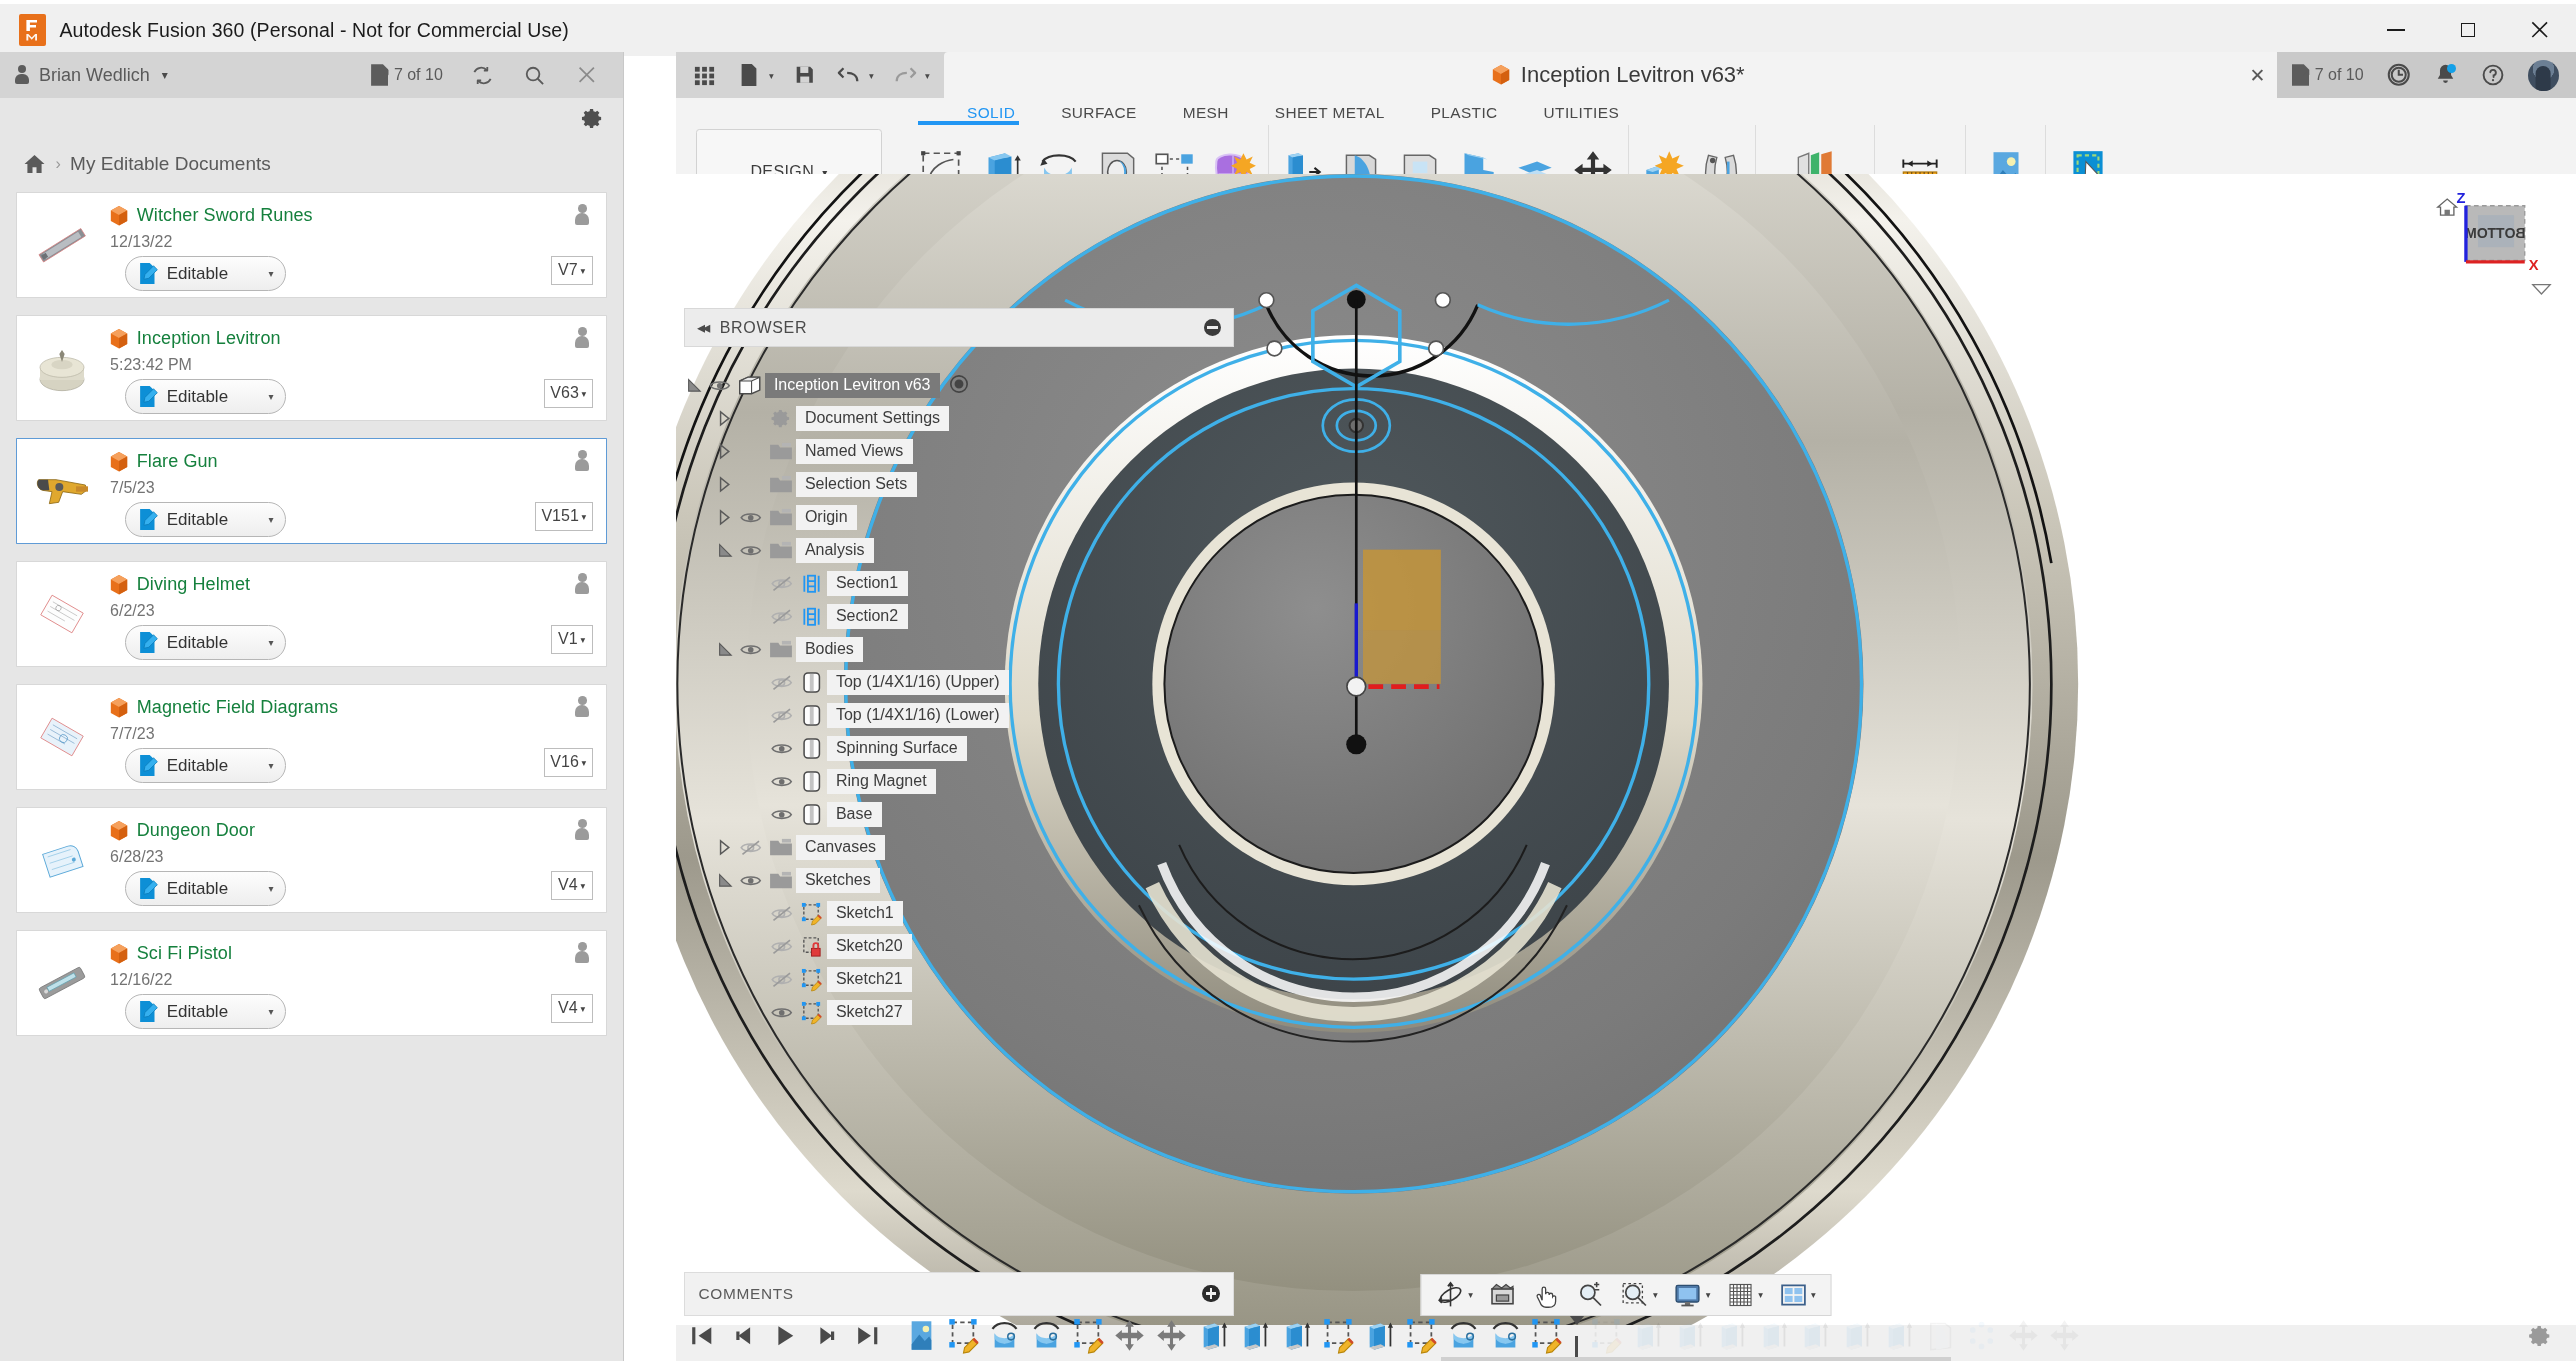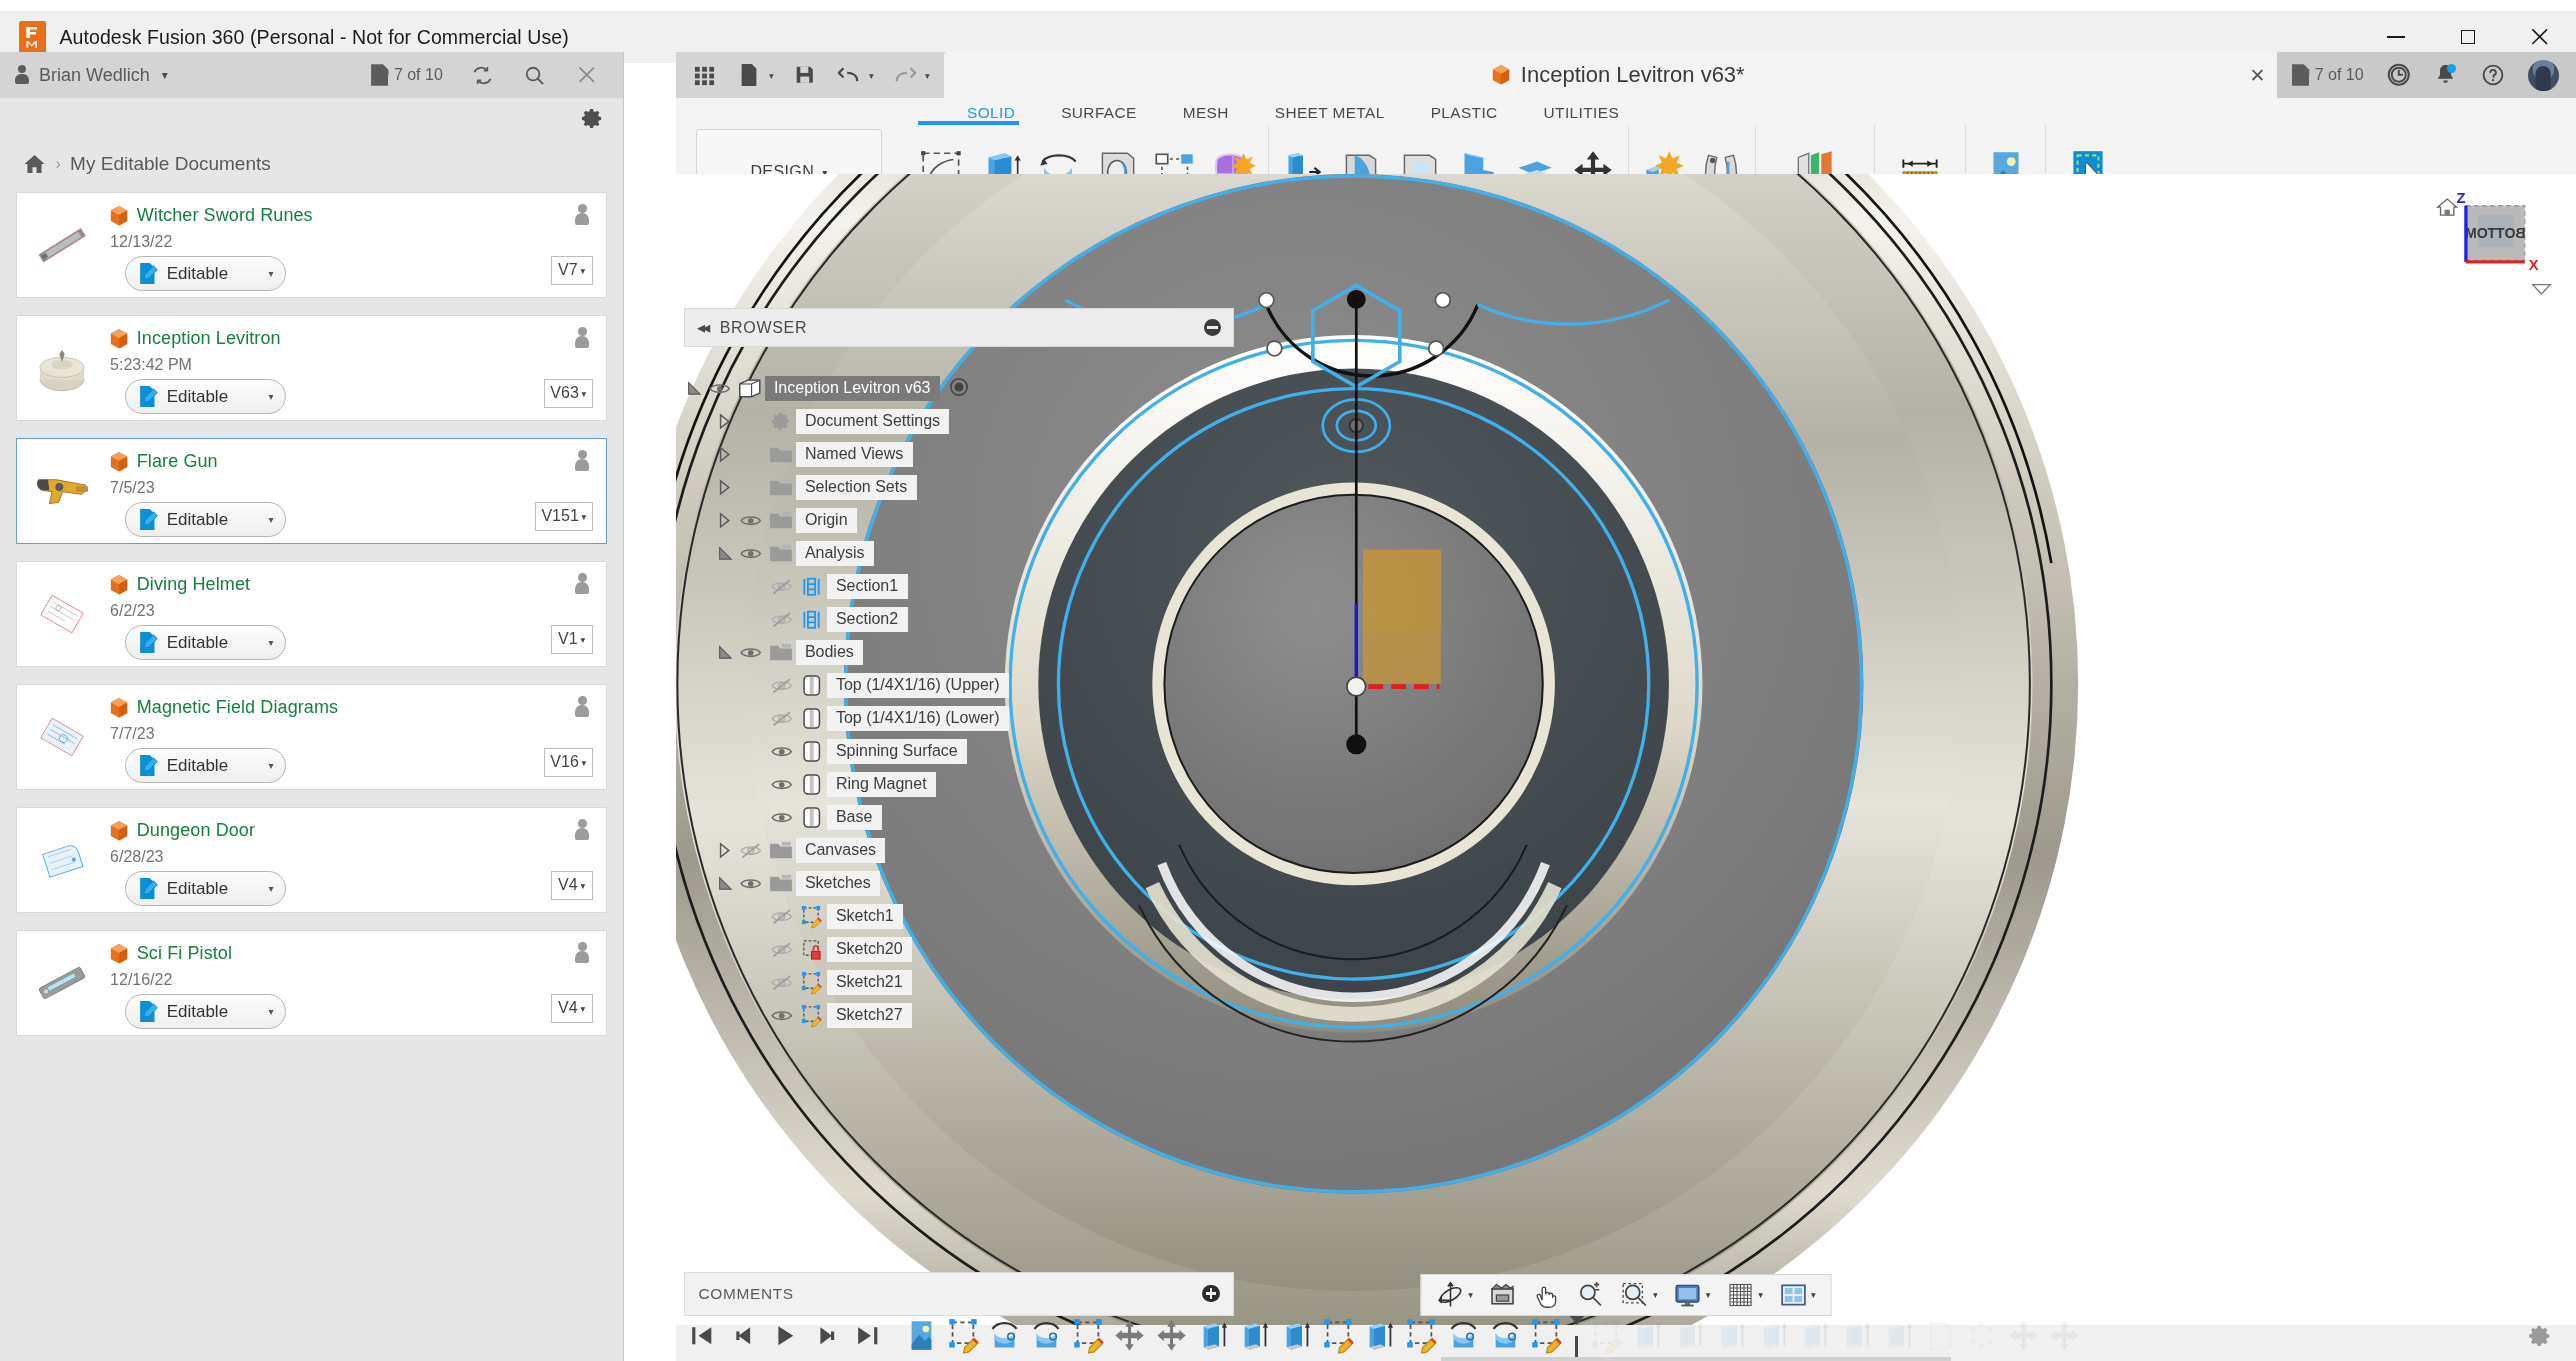--- a/index.html
+++ b/index.html
@@ -6,21 +6,21 @@
   html,body { width:2576px; height:1362px; overflow:hidden; }
   body {
     font-family:"Liberation Sans", sans-serif;
     background:#ffffff;
     -webkit-font-smoothing:antialiased;
   }
   .app { position:relative; width:2576px; height:1362px; }
 
   
   .titlebar {
-    position:absolute; left:0; top:11px; width:2576px; height:52px;
+    position:absolute; left:0; top:4px; width:2576px; height:52px;
     background:#f0f0f0;
     display:flex; align-items:center;
   }
   .titlebar-left { display:flex; align-items:center; padding-left:19px; gap:13.4px; }
   .fusion-logo {
     width:27px; height:32px; background:#e8701a; border-radius:2px;
     display:flex; flex-direction:column; align-items:center; justify-content:center;
     position:relative;
   }
   .fusion-logo::before {
@@ -205,21 +205,21 @@
     z-index:20;
   }
   .browser-hdr {
     height:39px; background:#ececec; border:0.7px solid #d8d8d8;
     display:flex; align-items:center; padding:0 12px; gap:12px;
   }
   .bh-collapse { font-size:16px; color:#4a4a4a; letter-spacing:-2.7px;}
   .bh-title { font-size:16px; color:#4a4a4a; letter-spacing:0.7px; }
   .bh-min { margin-left:auto; width:17.4px; height:17.4px; border-radius:50%; background:#3b3b3b; position:relative;}
   .bh-min::after{content:"";position:absolute;left:3.4px;top:7.4px;width:10.7px;height:2.7px;background:#ececec;}
-  .tree { padding-top:13px;margin-top:12px; }
+  .tree { padding-top:22px; }
   .trow { display:flex; align-items:center; height:33px; font-size:16px; color:#3d3d3d; position:relative;}
   .trow .lbl { background:#f2f2f2; padding:3.4px 9.4px 4px 9.4px; white-space:nowrap; }
   .trow.sel .lbl { background:#7a7a7a; color:#fff; }
   .tri { width:20px; flex:none; display:flex; align-items:center; justify-content:center; color:#555; }
   .tri svg { display:block; }
   .eye { width:31px; flex:none; display:flex; align-items:center; justify-content:center; }
   .tnodeico { width:29.5px; flex:none; display:flex; align-items:center; justify-content:center;}
   .ind { flex:none; }
 
   

